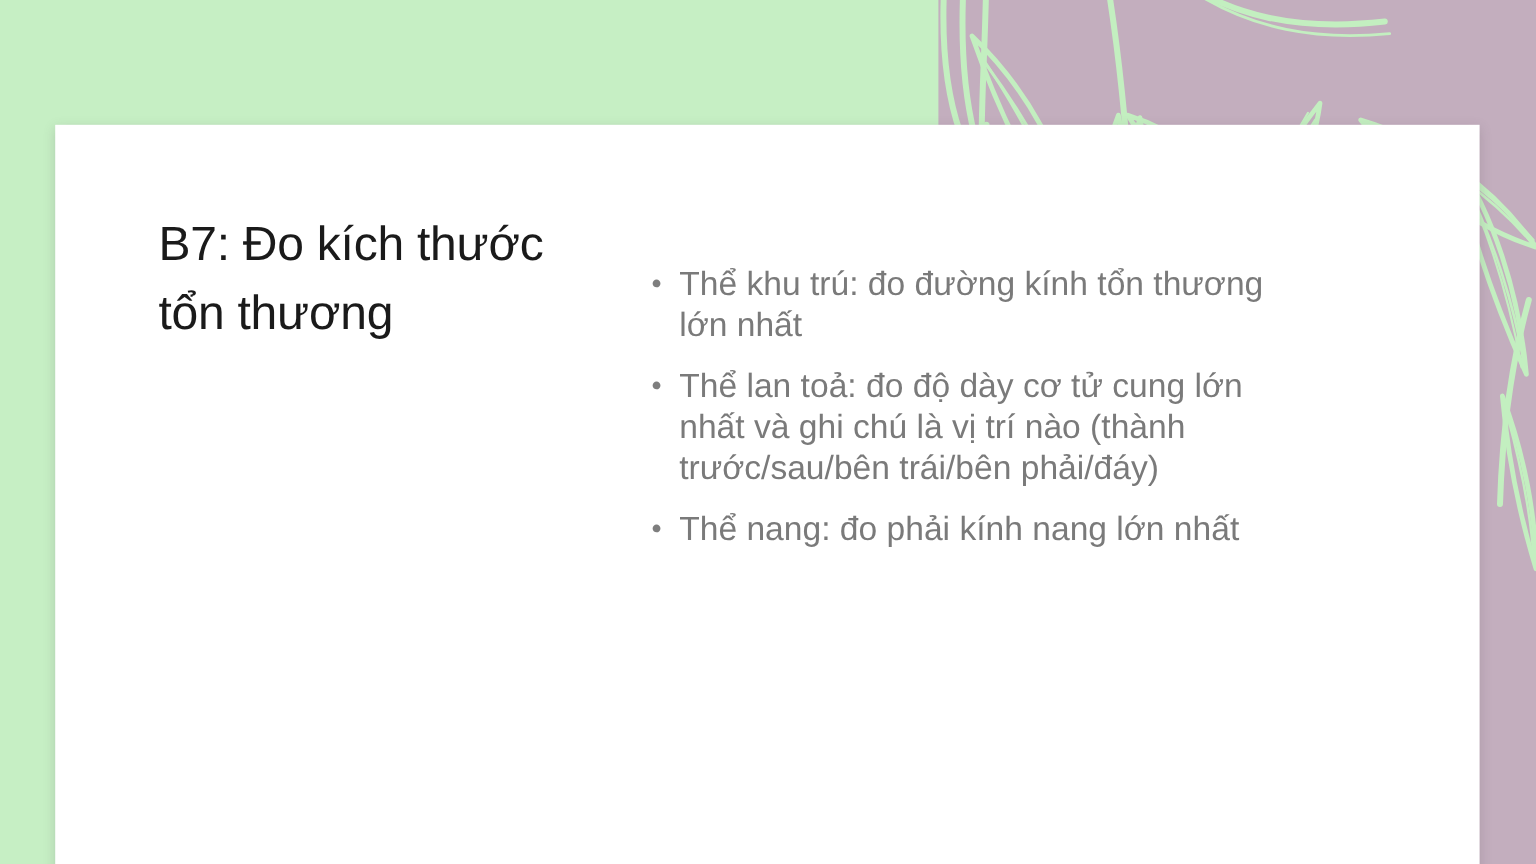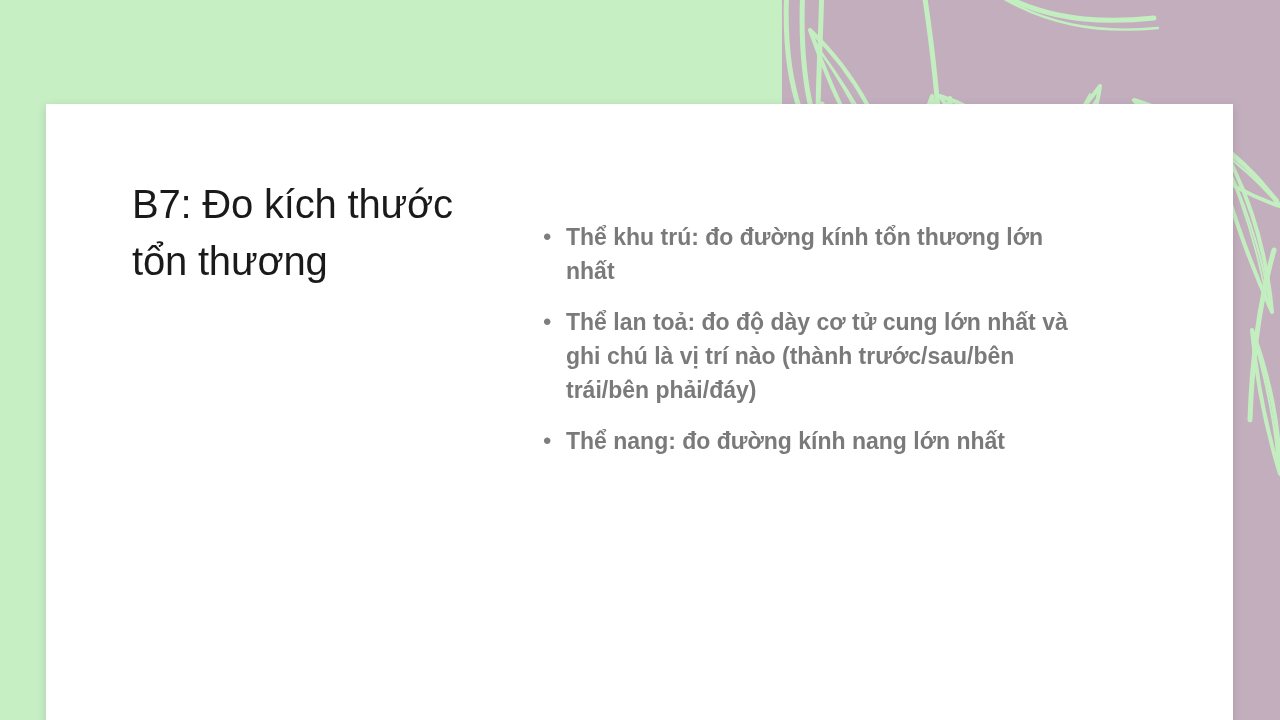--- a/index.html
+++ b/index.html
@@ -77,23 +77,23 @@
     flex: 0 0 auto;
     width: 23px;
     color: #7e7e7e;
     font-size: 24px;
     line-height: 34px;
     text-align: left;
   }
   .bullet-text {
     flex: 1 1 auto;
     color: #7a7a7a;
-    font-size: 23px;
+    font-size: 28px;
     line-height: 34px;
-    font-weight: 700;
+    font-weight: 400;
   }
 </style>
 </head>
 <body>
 
 <div id="slide">
 
   <div class="bg-green"></div>
 
   <div class="bg-mauve">
@@ -179,19 +179,19 @@
         <span class="bullet-text">Thể khu trú: đo đường kính tổn thương lớn nhất</span>
       </div>
 
       <div class="bullet-row">
         <span class="bullet-dot">•</span>
         <span class="bullet-text">Thể lan toả: đo độ dày cơ tử cung lớn nhất và ghi chú là vị trí nào (thành trước/sau/bên trái/bên phải/đáy)</span>
       </div>
 
       <div class="bullet-row">
         <span class="bullet-dot">•</span>
-        <span class="bullet-text">Thể nang: đo đường kính nang lớn nhất</span>
+        <span class="bullet-text">Thể nang: đo phải kính nang lớn nhất</span>
       </div>
 
     </div>
   </div>
 
 </div>
 
 </body></html>

